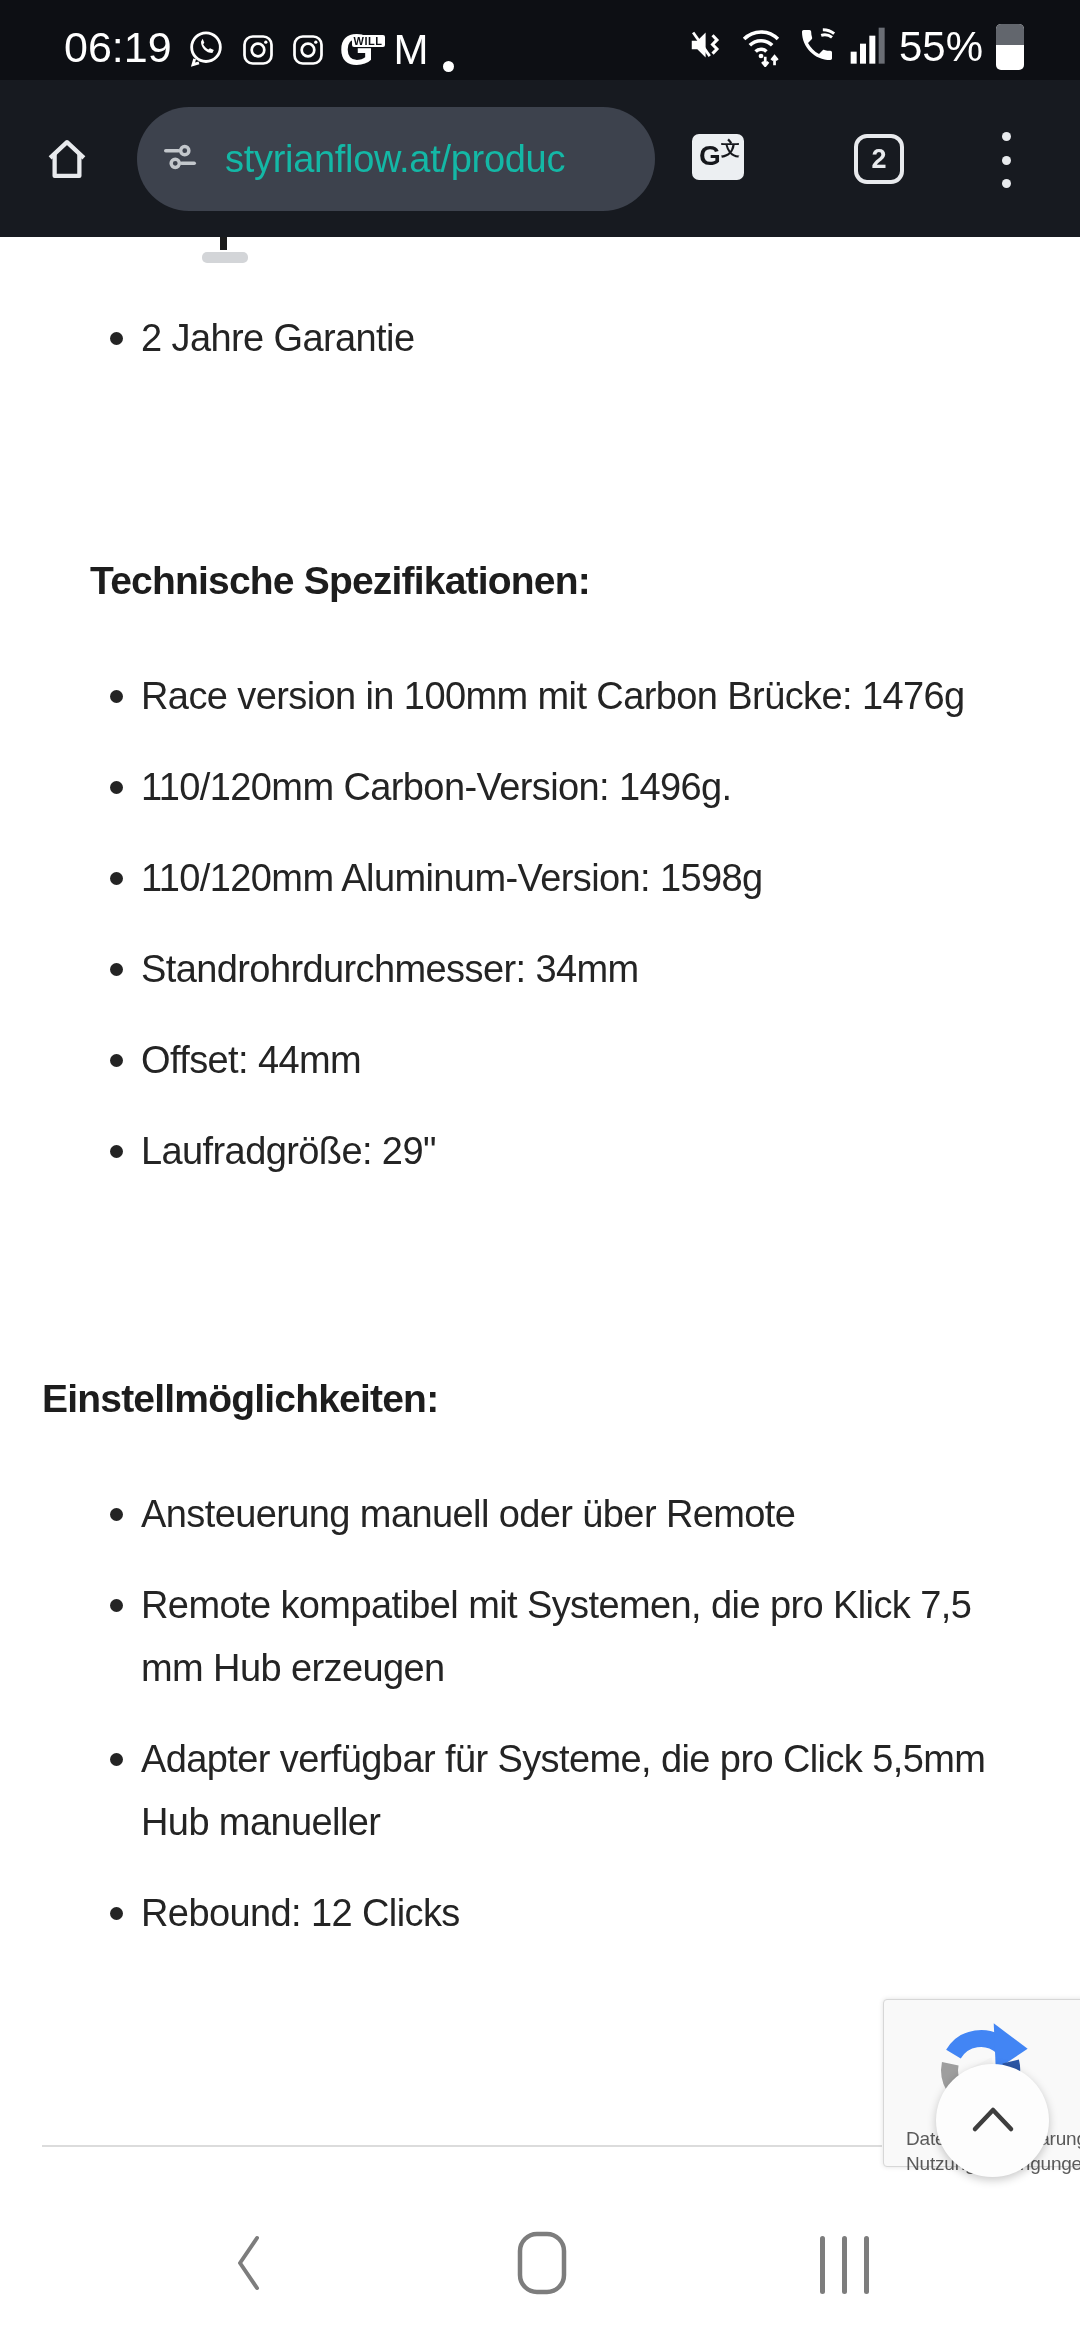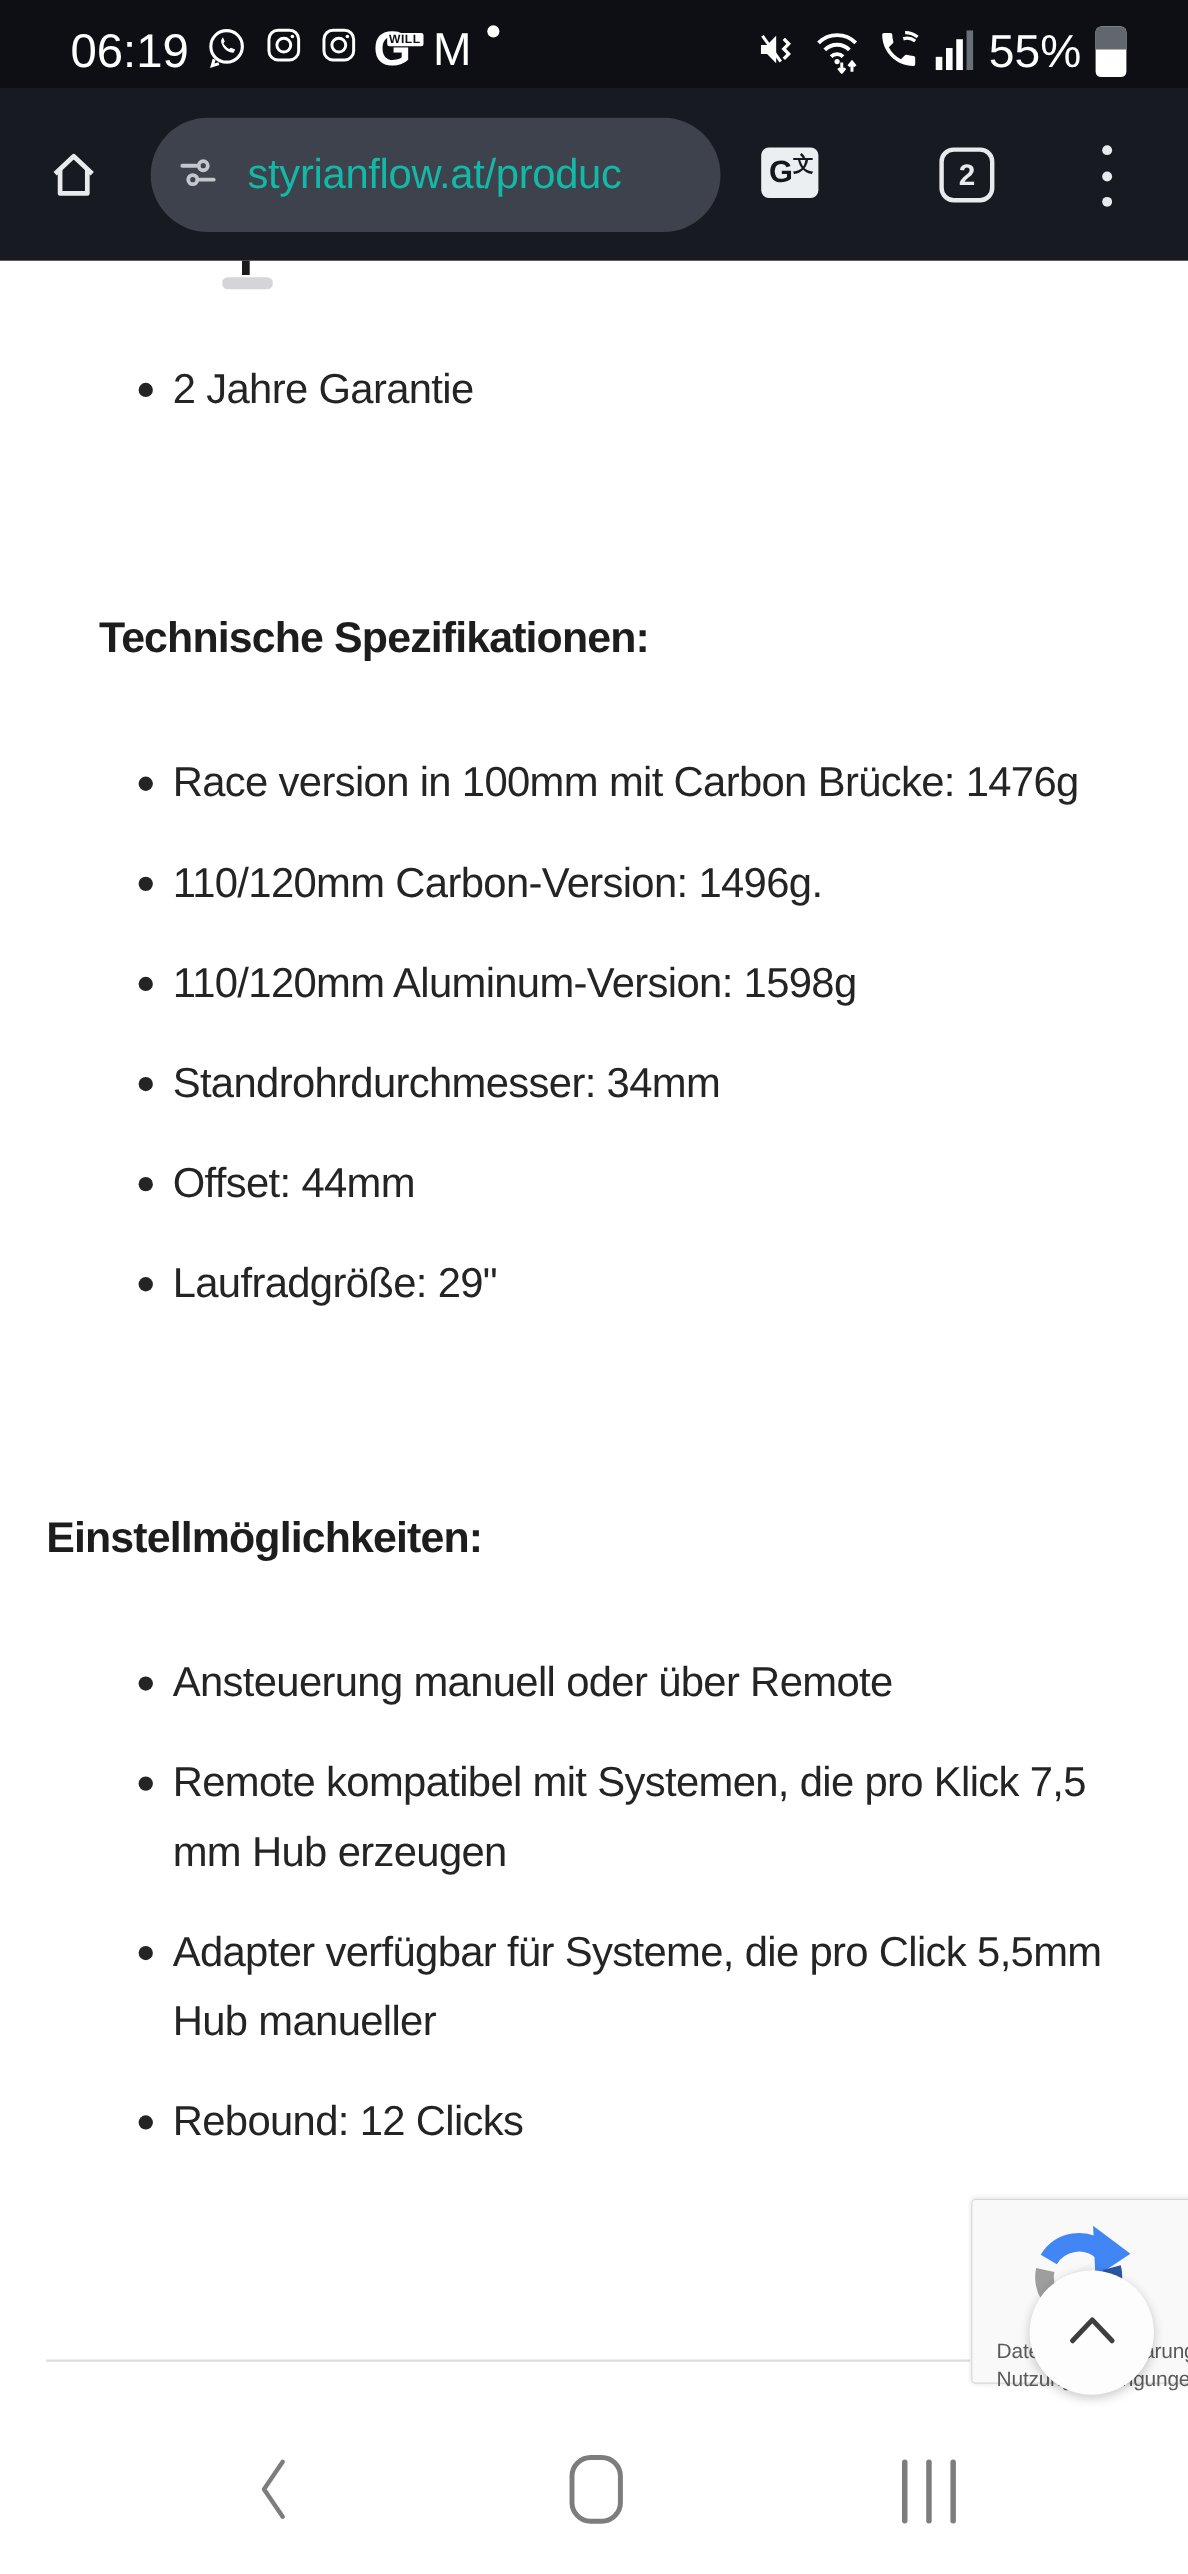--- a/index.html
+++ b/index.html
@@ -3,21 +3,21 @@
 <meta charset="utf-8">
 <style>
   html,body{margin:0;padding:0;background:#000;}
   .screen{position:relative;width:1080px;height:2340px;background:#ffffff;overflow:hidden;
           font-family:"Liberation Sans", sans-serif;}
 
   
   .status-bar{position:absolute;top:0;left:0;width:1080px;height:80px;background:#0d0f14;
               display:flex;align-items:center;justify-content:space-between;
               box-sizing:border-box;padding:14px 56px 0 64px;color:#fff;}
-  .sb-left{display:flex;align-items:flex-start;gap:14px;}
+  .sb-left{display:flex;align-items:flex-end;gap:14px;}
   .sb-right{display:flex;align-items:center;gap:13px;}
   .sb-time{font-size:43px;letter-spacing:0;}
   .sb-pct{font-size:42px;}
   .notif-willhaben{position:relative;width:40px;height:44px;}
   .notif-willhaben .g{font-size:44px;font-weight:900;color:#fff;line-height:44px;}
   .notif-willhaben .will{position:absolute;top:7px;left:12px;background:#fff;color:#0d0f14;
        font-size:11px;font-weight:700;padding:0 2px;border-radius:2px;letter-spacing:.5px;}
   .notif-m{font-size:42px;font-weight:400;color:#fff;line-height:44px;}
   .notif-dot{width:11px;height:11px;border-radius:50%;background:#fff;}
   .battery{width:28px;height:46px;border-radius:5px;overflow:hidden;background:#fff;}
@@ -40,21 +40,21 @@
   .tb-menu{position:absolute;left:1000px;top:52px;width:12px;height:56px;display:flex;
            flex-direction:column;justify-content:space-between;align-items:center;}
   .tb-menu i{width:9px;height:9px;border-radius:50%;background:#e8eaed;}
 
   
   .frag-tick{position:absolute;left:220px;top:237px;width:7px;height:13px;background:#1b1b1b;}
   .frag-smudge{position:absolute;left:202px;top:252px;width:46px;height:11px;background:#d3d5d8;border-radius:5px;}
 
   .heading{position:absolute;left:42px;font-size:39px;font-weight:700;color:#1d1d1d;
            line-height:63px;letter-spacing:-0.8px;white-space:nowrap;}
-  ul.blist{position:absolute;left:141px;margin:16px;padding:0;list-style:none;width:900px;}
+  ul.blist{position:absolute;left:141px;margin:0;padding:0;list-style:none;width:900px;}
   ul.blist li{position:relative;margin:0 0 28px 0;}
   ul.blist .line{font-size:38px;line-height:63px;color:#242424;letter-spacing:-0.6px;white-space:nowrap;}
   ul.blist .dot{position:absolute;left:-31px;top:25px;width:13px;height:13px;border-radius:50%;background:#242424;}
 
   .divider{position:absolute;left:42px;top:2145px;width:840px;height:2px;background:#dcdcdc;}
 
   
   .rc-badge{position:absolute;left:883px;top:1999px;width:212px;height:168px;background:#f9f9f9;
             border:1px solid #d7d7d7;border-radius:4px;box-shadow:0 0 5px rgba(0,0,0,.12);
             box-sizing:border-box;z-index:2;}

